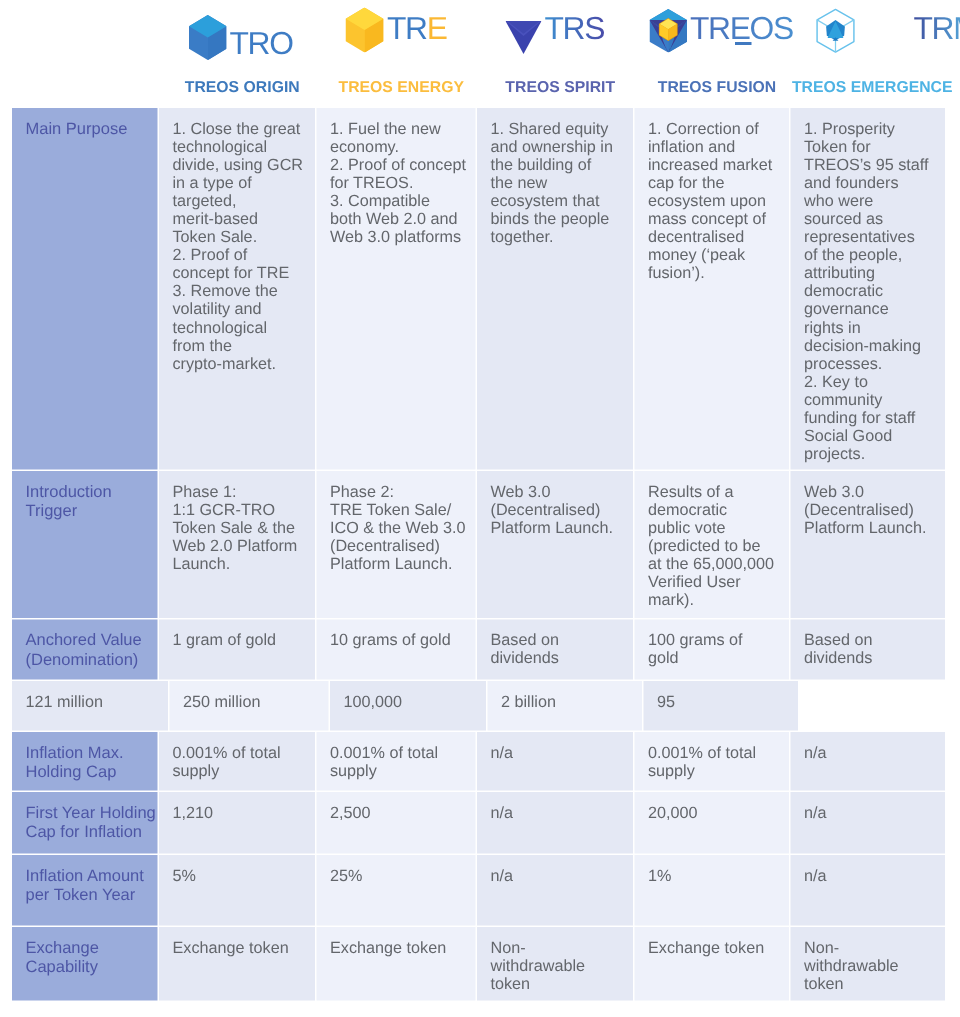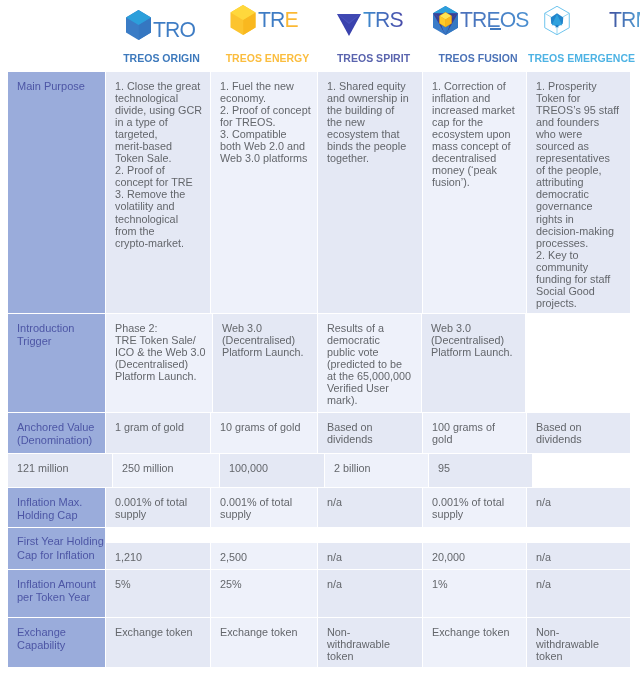--- a/index.html
+++ b/index.html
@@ -180,20 +180,27 @@
           <span class="ln">funding for staff</span>
           <span class="ln">Social Good</span>
           <span class="ln">projects.</span>
         </div>
       </div>
       <div class="trow" style="height: 98px; margin-bottom: 1px;">
         <div class="tcell lbl" style="width: 97px; margin-right: 1px;">
           <span class="ln">Introduction</span>
           <span class="ln">Trigger</span>
         </div>
+        <div class="tcell cell-a" style="width: 104px; margin-right: 1px;">
+          <span class="ln">Phase 1:</span>
+          <span class="ln">1:1 GCR-TRO</span>
+          <span class="ln">Token Sale &amp; the</span>
+          <span class="ln">Web 2.0 Platform</span>
+          <span class="ln">Launch.</span>
+        </div>
         <div class="tcell cell-b" style="width: 106px; margin-right: 1px;">
           <span class="ln">Phase 2:</span>
           <span class="ln">TRE Token Sale/</span>
           <span class="ln">ICO &amp; the Web 3.0</span>
           <span class="ln">(Decentralised)</span>
           <span class="ln">Platform Launch.</span>
         </div>
         <div class="tcell cell-a" style="width: 104px; margin-right: 1px;">
           <span class="ln">Web 3.0</span>
           <span class="ln">(Decentralised)</span>
@@ -272,21 +279,21 @@
           <span class="ln">n/a</span>
         </div>
         <div class="tcell cell-b" style="width: 103px; margin-right: 1px;">
           <span class="ln">0.001% of total</span>
           <span class="ln">supply</span>
         </div>
         <div class="tcell cell-a" style="width: 103px;">
           <span class="ln">n/a</span>
         </div>
       </div>
-      <div class="trow" style="height: 41px; margin-bottom: 1px; align-items: flex-end;">
+      <div class="trow" style="height: 41px; margin-bottom: 1px;">
         <div class="tcell lbl" style="width: 97px; margin-right: 1px;">
           <span class="ln">First Year Holding</span>
           <span class="ln">Cap for Inflation</span>
         </div>
         <div class="tcell cell-a" style="width: 104px; margin-right: 1px;">
           <span class="ln">1,210</span>
         </div>
         <div class="tcell cell-b" style="width: 106px; margin-right: 1px;">
           <span class="ln">2,500</span>
         </div>

